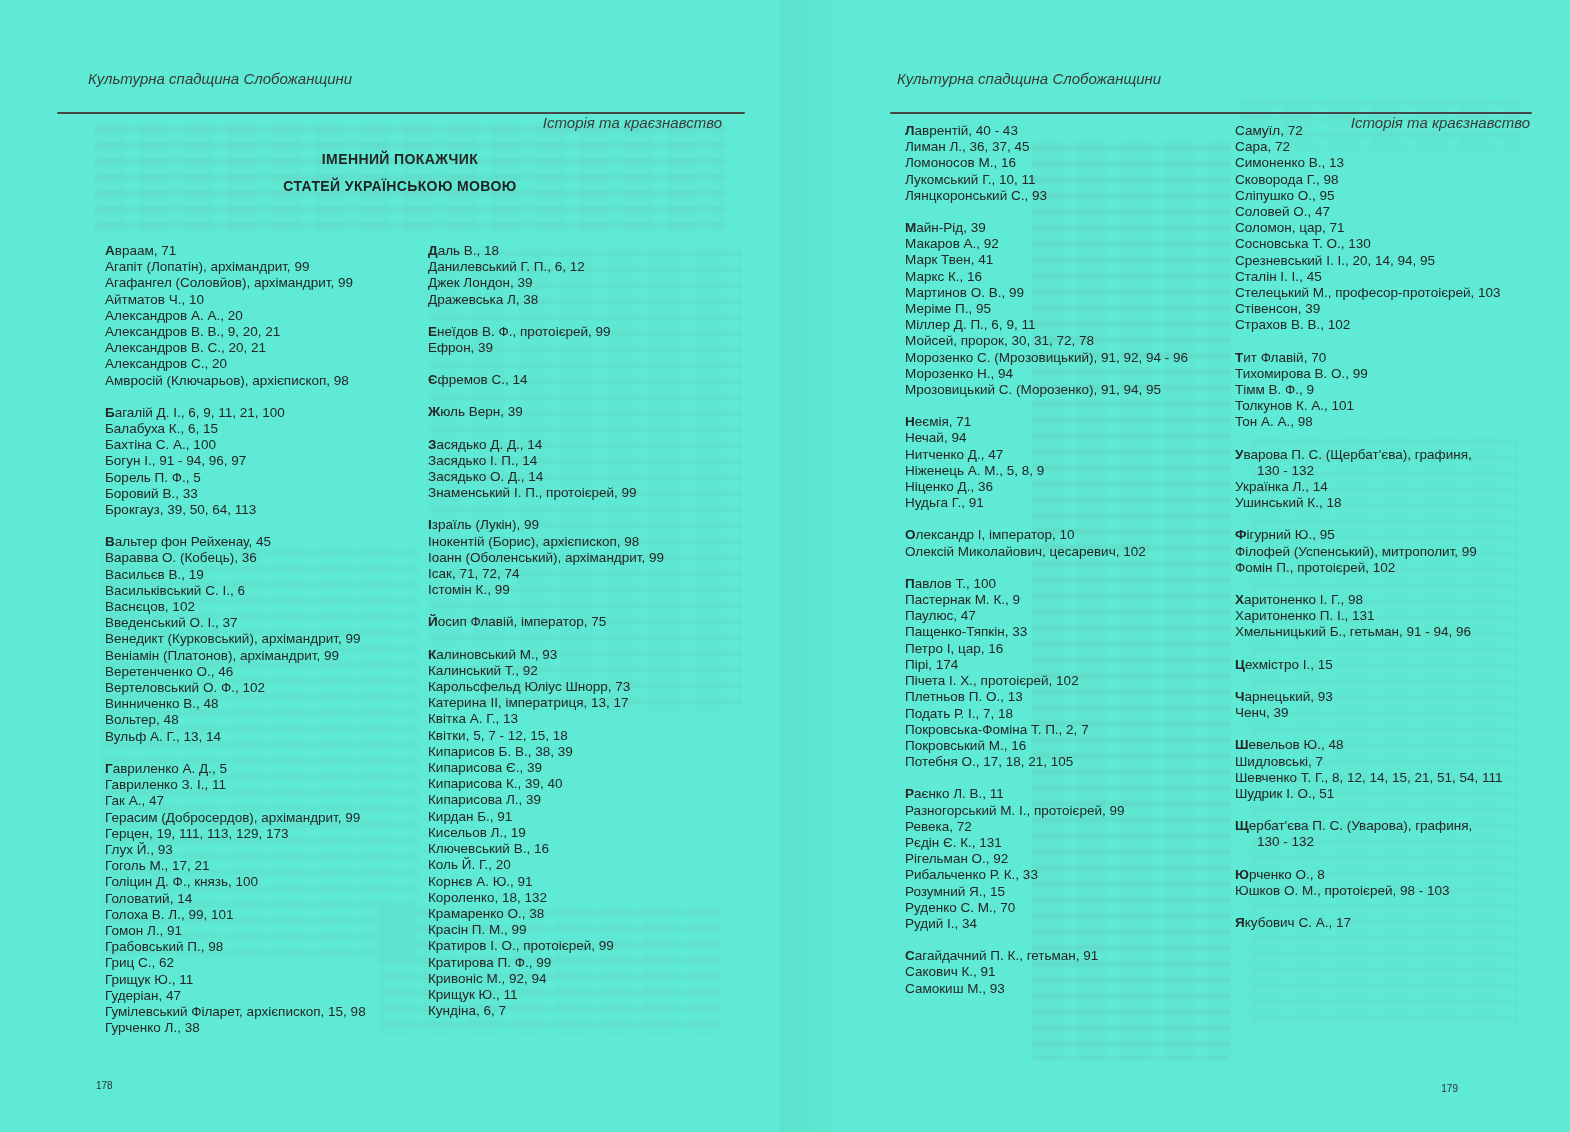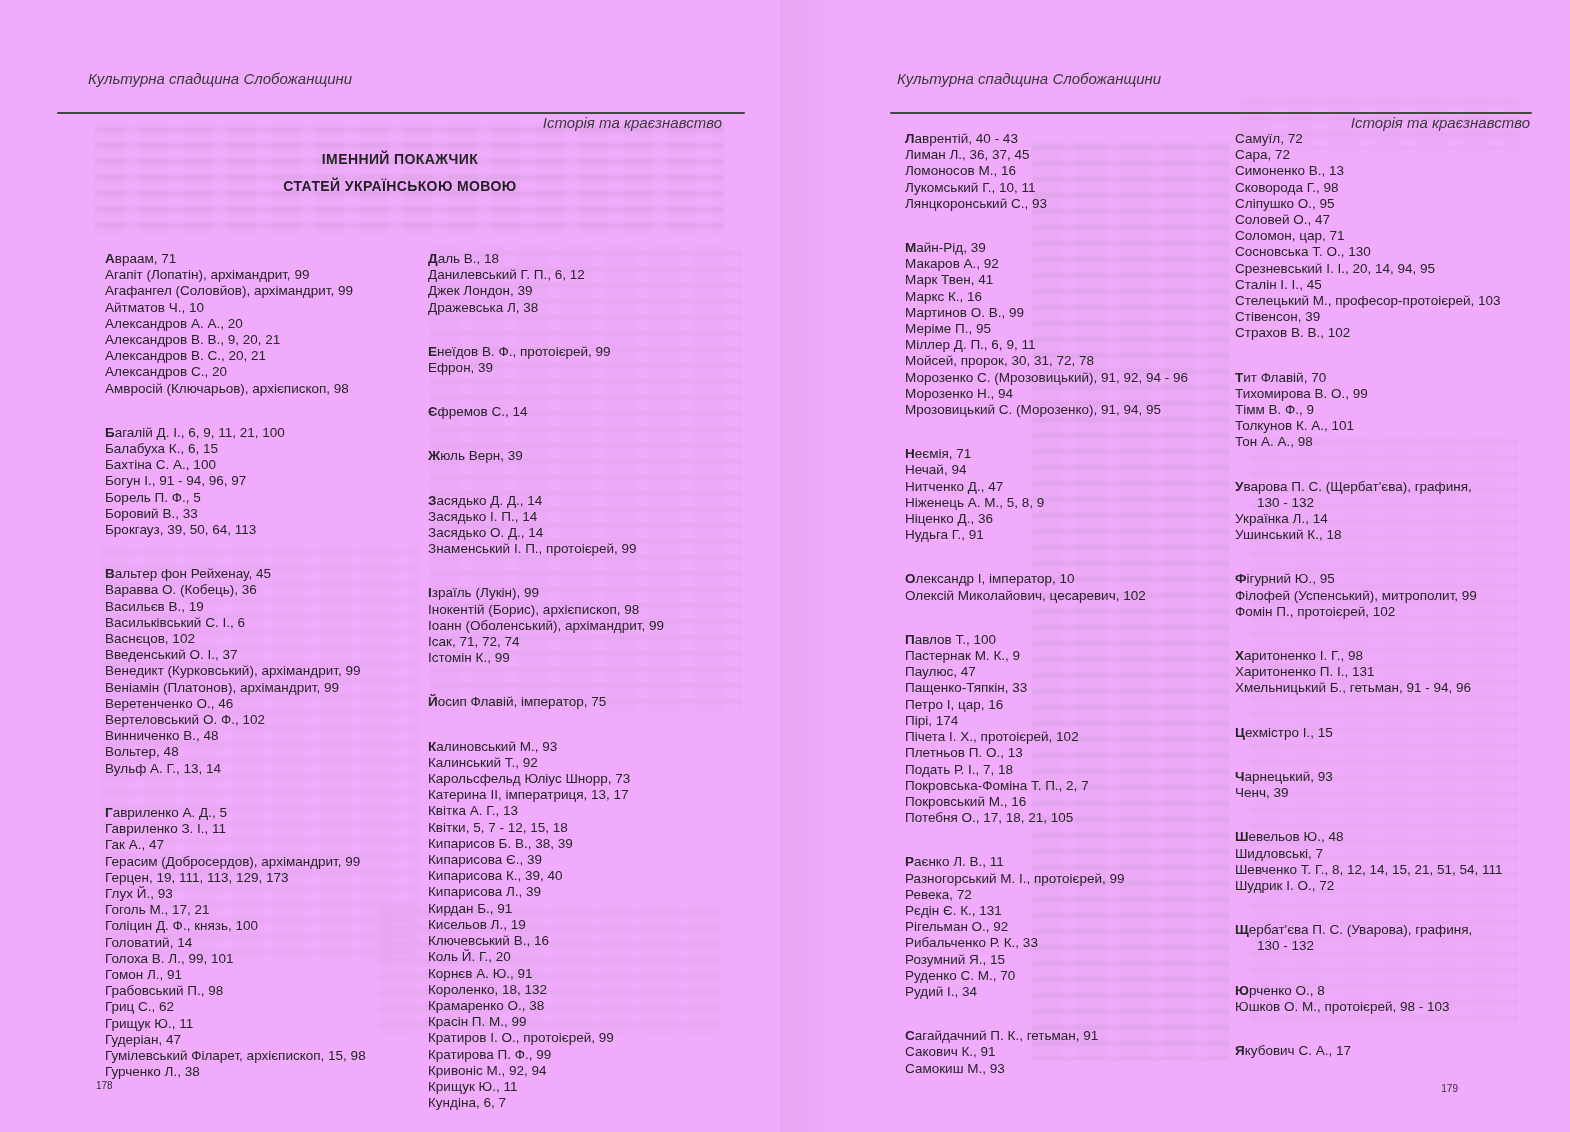--- a/index.html
+++ b/index.html
@@ -1,39 +1,39 @@
 <!DOCTYPE html>
 <html lang="uk"><head>
 <meta charset="utf-8">
 <style>
   html,body{margin:0;padding:0;background:#e8e7e4;}
   .scan{
     position:relative;
     width:1570px;height:1132px;
-    background:#f0abfc;
+    background:#5eead4;
     font-family:"Liberation Sans",sans-serif;
     color:#262626;
     overflow:hidden;
   }
   .page-shade{position:absolute;top:0;bottom:0;background:linear-gradient(90deg,rgba(0,0,0,.035),rgba(0,0,0,0) 55%);}
   
   .rh{position:absolute;top:70px;font-style:italic;font-size:15px;color:#3a3a3a;white-space:nowrap;}
   .rh.right{text-align:right;margin-top:44px;}
   
   .rule{position:absolute;top:112px;height:2px;background:#474747;border-radius:1px;}
   
   .index-title{
     position:absolute;left:120px;top:146px;width:560px;margin:0;
     font-size:14px;line-height:27px;font-weight:bold;letter-spacing:.4px;
     text-align:center;color:#1e1e1e;
   }
   
   .col{position:absolute;width:332px;font-size:13.5px;line-height:16.2px;z-index:2;}
-  .section{margin-top:28px;}
-  .section:first-child{margin-top:8px;}
+  .section{margin-top:16px;}
+  .section:first-child{margin-top:0;}
   .entry .line{white-space:nowrap;}
   .entry .cont{padding-left:22px;}
   
   .pagenum{position:absolute;font-size:10px;color:#303030;z-index:2;}
   
   .ghost{
     position:absolute;z-index:1;pointer-events:none;
     filter:blur(1.1px);
     background-image:
       repeating-linear-gradient(180deg,
@@ -635,21 +635,21 @@
         <div class="entry">
           <div class="line"><b>Ш</b>евельов Ю., 48</div>
         </div>
         <div class="entry">
           <div class="line">Шидловські, 7</div>
         </div>
         <div class="entry">
           <div class="line">Шевченко Т. Г., 8, 12, 14, 15, 21, 51, 54, 111</div>
         </div>
         <div class="entry">
-          <div class="line">Шудрик І. О., 72</div>
+          <div class="line">Шудрик І. О., 51</div>
         </div>
       </div>
       <div class="section">
         <div class="entry">
           <div class="line"><b>Щ</b>ербат'єва П. С. (Уварова), графиня,</div>
           <div class="line cont">130 - 132</div>
         </div>
       </div>
       <div class="section">
         <div class="entry">

